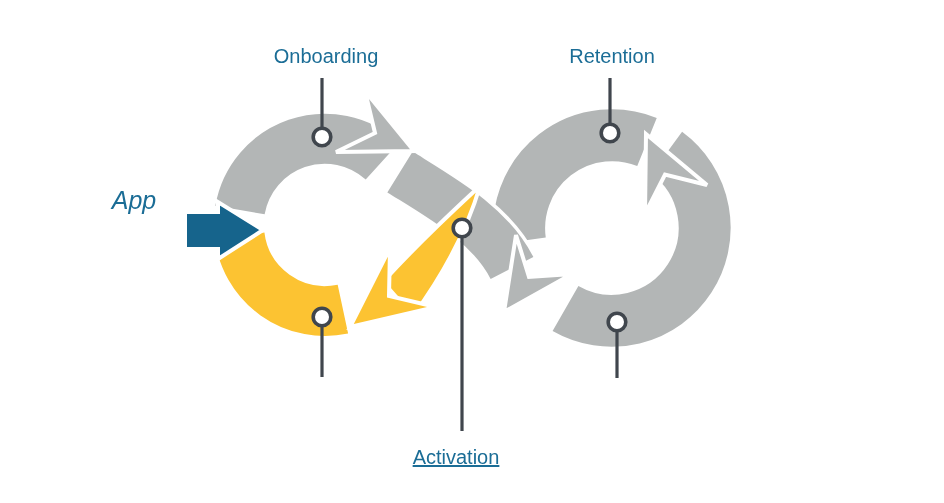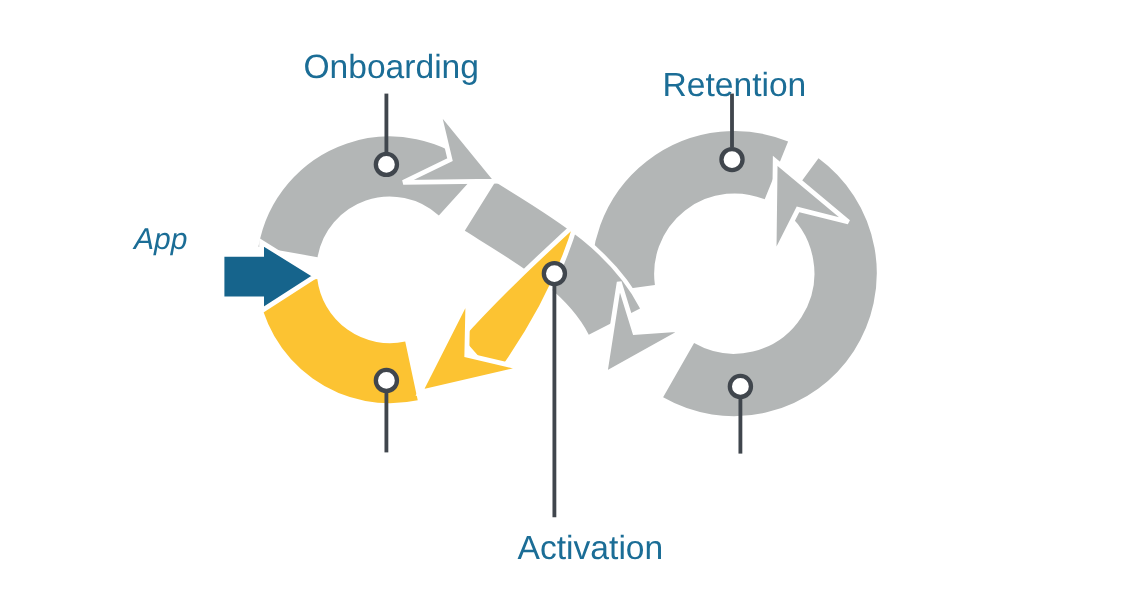--- a/index.html
+++ b/index.html
@@ -22,21 +22,21 @@
   .yellow-swoosh { fill: #fcc332; stroke: #ffffff; stroke-width: 4; stroke-linejoin: miter; }
   .entry-arrow { fill: #16648c; stroke: #ffffff; stroke-width: 4; stroke-linejoin: miter; }
 
   .connector { stroke: #40464d; stroke-width: 3.2; fill: none; }
   .marker-dot { fill: #ffffff; stroke: #40464d; stroke-width: 3.6; }
 
   .label {
     position: absolute;
     transform: translate(-50%, -50%);
     color: #1b6d96;
-    font-size: 28px;
+    font-size: 20px;
     font-weight: 400;
     white-space: nowrap;
     letter-spacing: 0px;
     line-height: 1;
   }
   .label.small { font-size: 25px; }
 </style>
 </head>
 <body>
 
@@ -79,22 +79,22 @@
 
     <circle class="marker-dot" cx="322" cy="137" r="8.8"></circle>
     <circle class="marker-dot" cx="610" cy="133" r="8.8"></circle>
     <circle class="marker-dot" cx="462" cy="228" r="8.8"></circle>
     <circle class="marker-dot" cx="322" cy="317" r="8.8"></circle>
     <circle class="marker-dot" cx="617" cy="322" r="8.8"></circle>
   </svg>
 
   <div class="label" style="left:326px; top:56px;">Onboarding</div>
 
-  <div class="label" style="left:612px; top:71px;">Retention</div>
+  <div class="label" style="left:612px; top:56px;">Retention</div>
 
 
 
-  <div class="label" style="left:492px; top:457px;">Activation</div>
+  <div class="label" style="left:456px; top:457px;text-decoration:underline;">Activation</div>
 
   <div class="label small" style="left:134px; top:200px;font-style:italic;">App</div>
 
 
 </div>
 
 </body></html>

